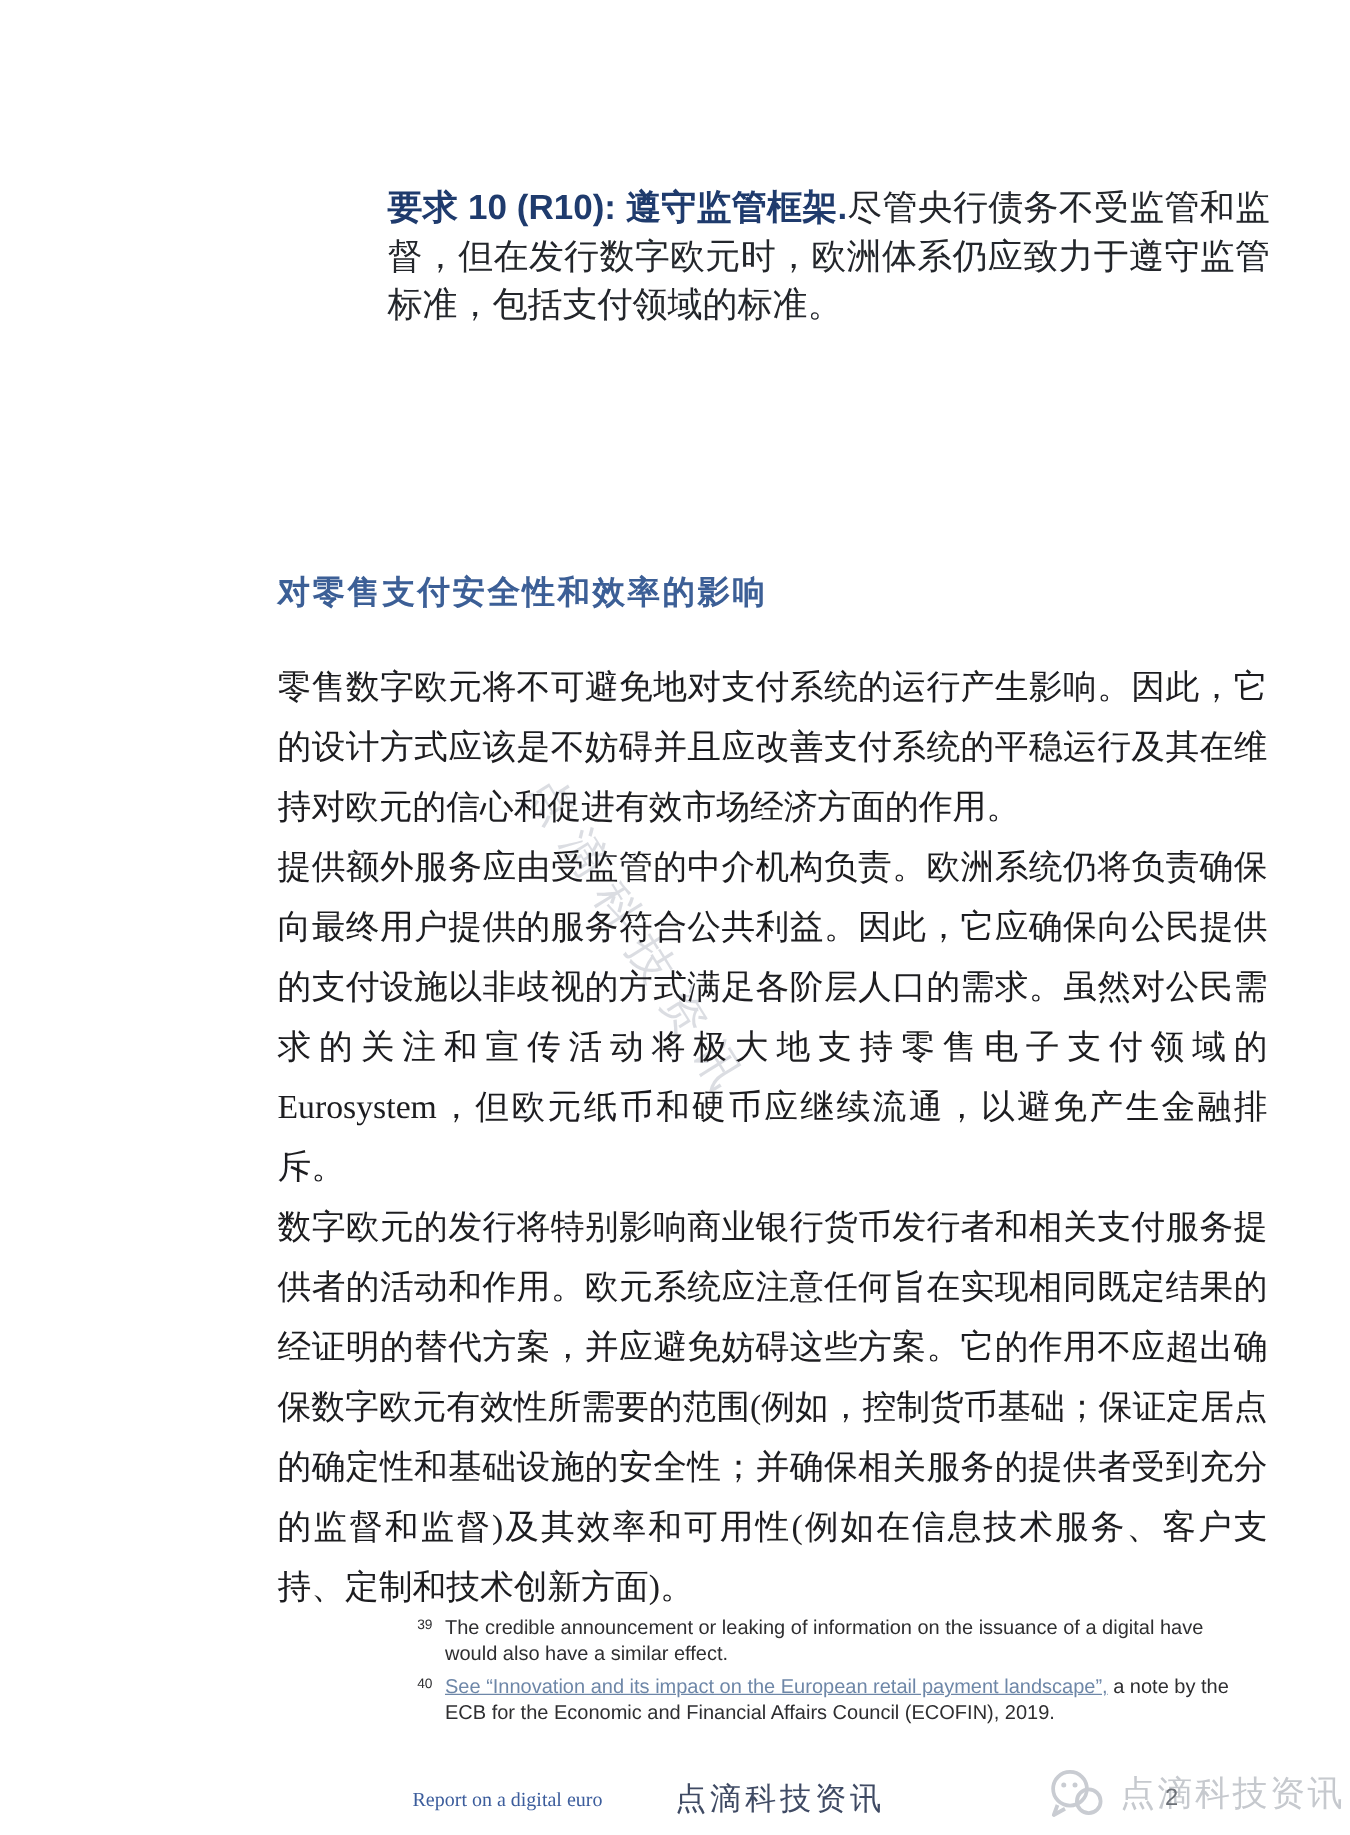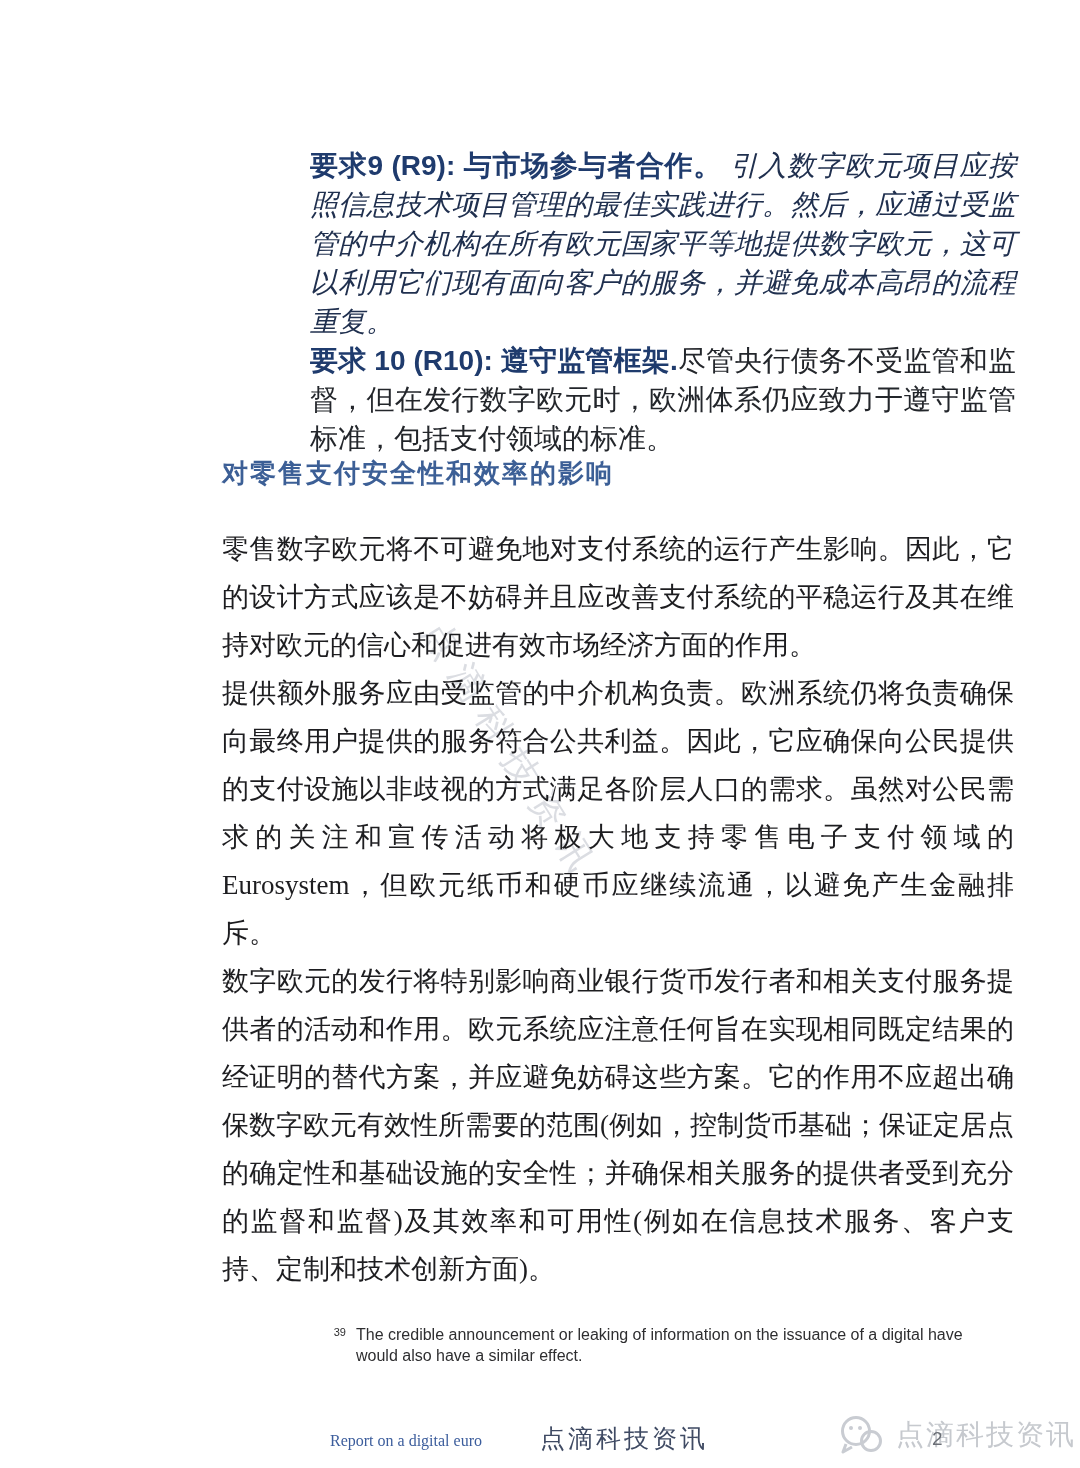--- a/index.html
+++ b/index.html
@@ -13,21 +13,21 @@
   .req-label{font-weight:bold;color:#1f3b6d;font-family:"Liberation Sans",sans-serif;}
   .req-body-italic{font-style:italic;color:#20304f;}
   .req-body{color:#23262b;}
   
   .main{position:absolute;left:222px;top:456px;width:792px;}
   .heading{font-size:26px;font-weight:bold;color:#3c5f96;font-family:"Liberation Sans",sans-serif;margin:0 0 34px 0;letter-spacing:2px;}
   .body-p{margin:0;font-size:27px;line-height:48px;text-align:justify;color:#1d1d20;}
   .u-seg{text-decoration:underline;text-decoration-thickness:2px;text-underline-offset:5px;}
   
   .footnotes{position:absolute;left:328px;top:1292px;width:676px;font-family:"Liberation Sans",sans-serif;font-size:16px;line-height:21px;color:#2e2e30;}
-  .fn{display:flex;gap:10px;margin-bottom:5px;align-items:flex-start;margin-top:32px;}
+  .fn{display:flex;gap:10px;margin-bottom:5px;align-items:flex-start;}
   .fn-num{font-size:11px;line-height:14px;padding-top:1px;color:#2e2e30;flex:0 0 18px;text-align:right;}
   .fn-text{flex:1;}
   .fn-link{color:#6e87a8;text-decoration:underline;cursor:pointer;}
   
   .watermark-diagonal{
     position:absolute;left:452px;top:612px;transform:rotate(58deg);transform-origin:0 0;
     font-size:36px;letter-spacing:14px;color:rgba(160,166,178,0.38);white-space:nowrap;
     font-family:"Liberation Sans",sans-serif;pointer-events:none;
   }
   
@@ -37,35 +37,38 @@
   .page-number{position:absolute;left:932px;top:1428px;font-size:19px;color:#6b6f76;font-family:"Liberation Sans",sans-serif;}
 </style>
 </head>
 <body>
 
 <div class="page">
 
   <div class="watermark-diagonal">点滴科技资讯</div>
 
   <div class="req-block">
-    <p class="req"><span class="req-label">要求9 (R9): 与市场参与者合作。</span> <span class="req-body-italic">引入数字欧元项目应按照信息技术项目管理的最佳实践进行。然后，应通过受监管的中介机构在所有欧元国家平等地提供数字欧元，这可以利用它们现有面向客户的服务，并避免成本高昂的流程重复。</span></p>
     <p class="req"><span class="req-label">要求 10 (R10): 遵守监管框架.</span><span class="req-body">尽管央行债务不受监管和监督，但在发行数字欧元时，欧洲体系仍应致力于遵守监管标准，包括支付领域的标准。</span></p>
   </div>
 
   <div class="main">
     <h2 class="heading">对零售支付安全性和效率的影响</h2>
     <p class="body-p">零售数字欧元将不可避免地对支付系统的运行产生影响。因此，它的设计方式应该是不妨碍并且应改善支付系统的平稳运行及其在维持对欧元的信心和促进有效市场经济方面的作用。</p>
     <p class="body-p">提供额外服务应由受监管的中介机构负责。欧洲系统仍将负责确保向最终用户提供的服务符合公共利益。因此，它应确保向公民提供的支付设施以非歧视的方式满足各阶层人口的需求。虽然对公民需求的关注和宣传活动将极大地支持零售电子支付领域的 Eurosystem，但欧元纸币和硬币应继续流通，以避免产生金融排斥。</p>
     <p class="body-p">数字欧元的发行将特别影响商业银行货币发行者和相关支付服务提供者的活动和作用。欧元系统应注意任何旨在实现相同既定结果的经证明的替代方案，并应避免妨碍这些方案。它的作用不应超出确保数字欧元有效性所需要的范围(例如，控制货币基础；保证定居点的确定性和基础设施的安全性；并确保相关服务的提供者受到充分的监督和监督)及其效率和可用性(例如在信息技术服务、客户支持、定制和技术创新方面)。</p>
   </div>
 
   <div class="footnotes">
     <div class="fn">
       <span class="fn-num">39</span>
       <span class="fn-text">The credible announcement or leaking of information on the issuance of a digital have would also have a similar effect.</span>
+    </div>
+    <div class="fn">
+      <span class="fn-num">40</span>
+      <span class="fn-text"><a class="fn-link">See “Innovation and its impact on the European retail payment landscape”,</a><span> a note by the ECB for the Economic and Financial Affairs Council (ECOFIN), 2019.</span></span>
     </div>
   </div>
 
   <div class="footer-left">Report on a digital euro</div>
   <div class="footer-center">点滴科技资讯</div>
 
   <div class="footer-right">
     <svg width="54" height="42" viewBox="0 0 54 42">
       <circle cx="20" cy="17" r="13.5" fill="none" stroke="#c9ccd2" stroke-width="3"></circle>
       <circle cx="35" cy="27" r="9.5" fill="none" stroke="#c9ccd2" stroke-width="3"></circle>

